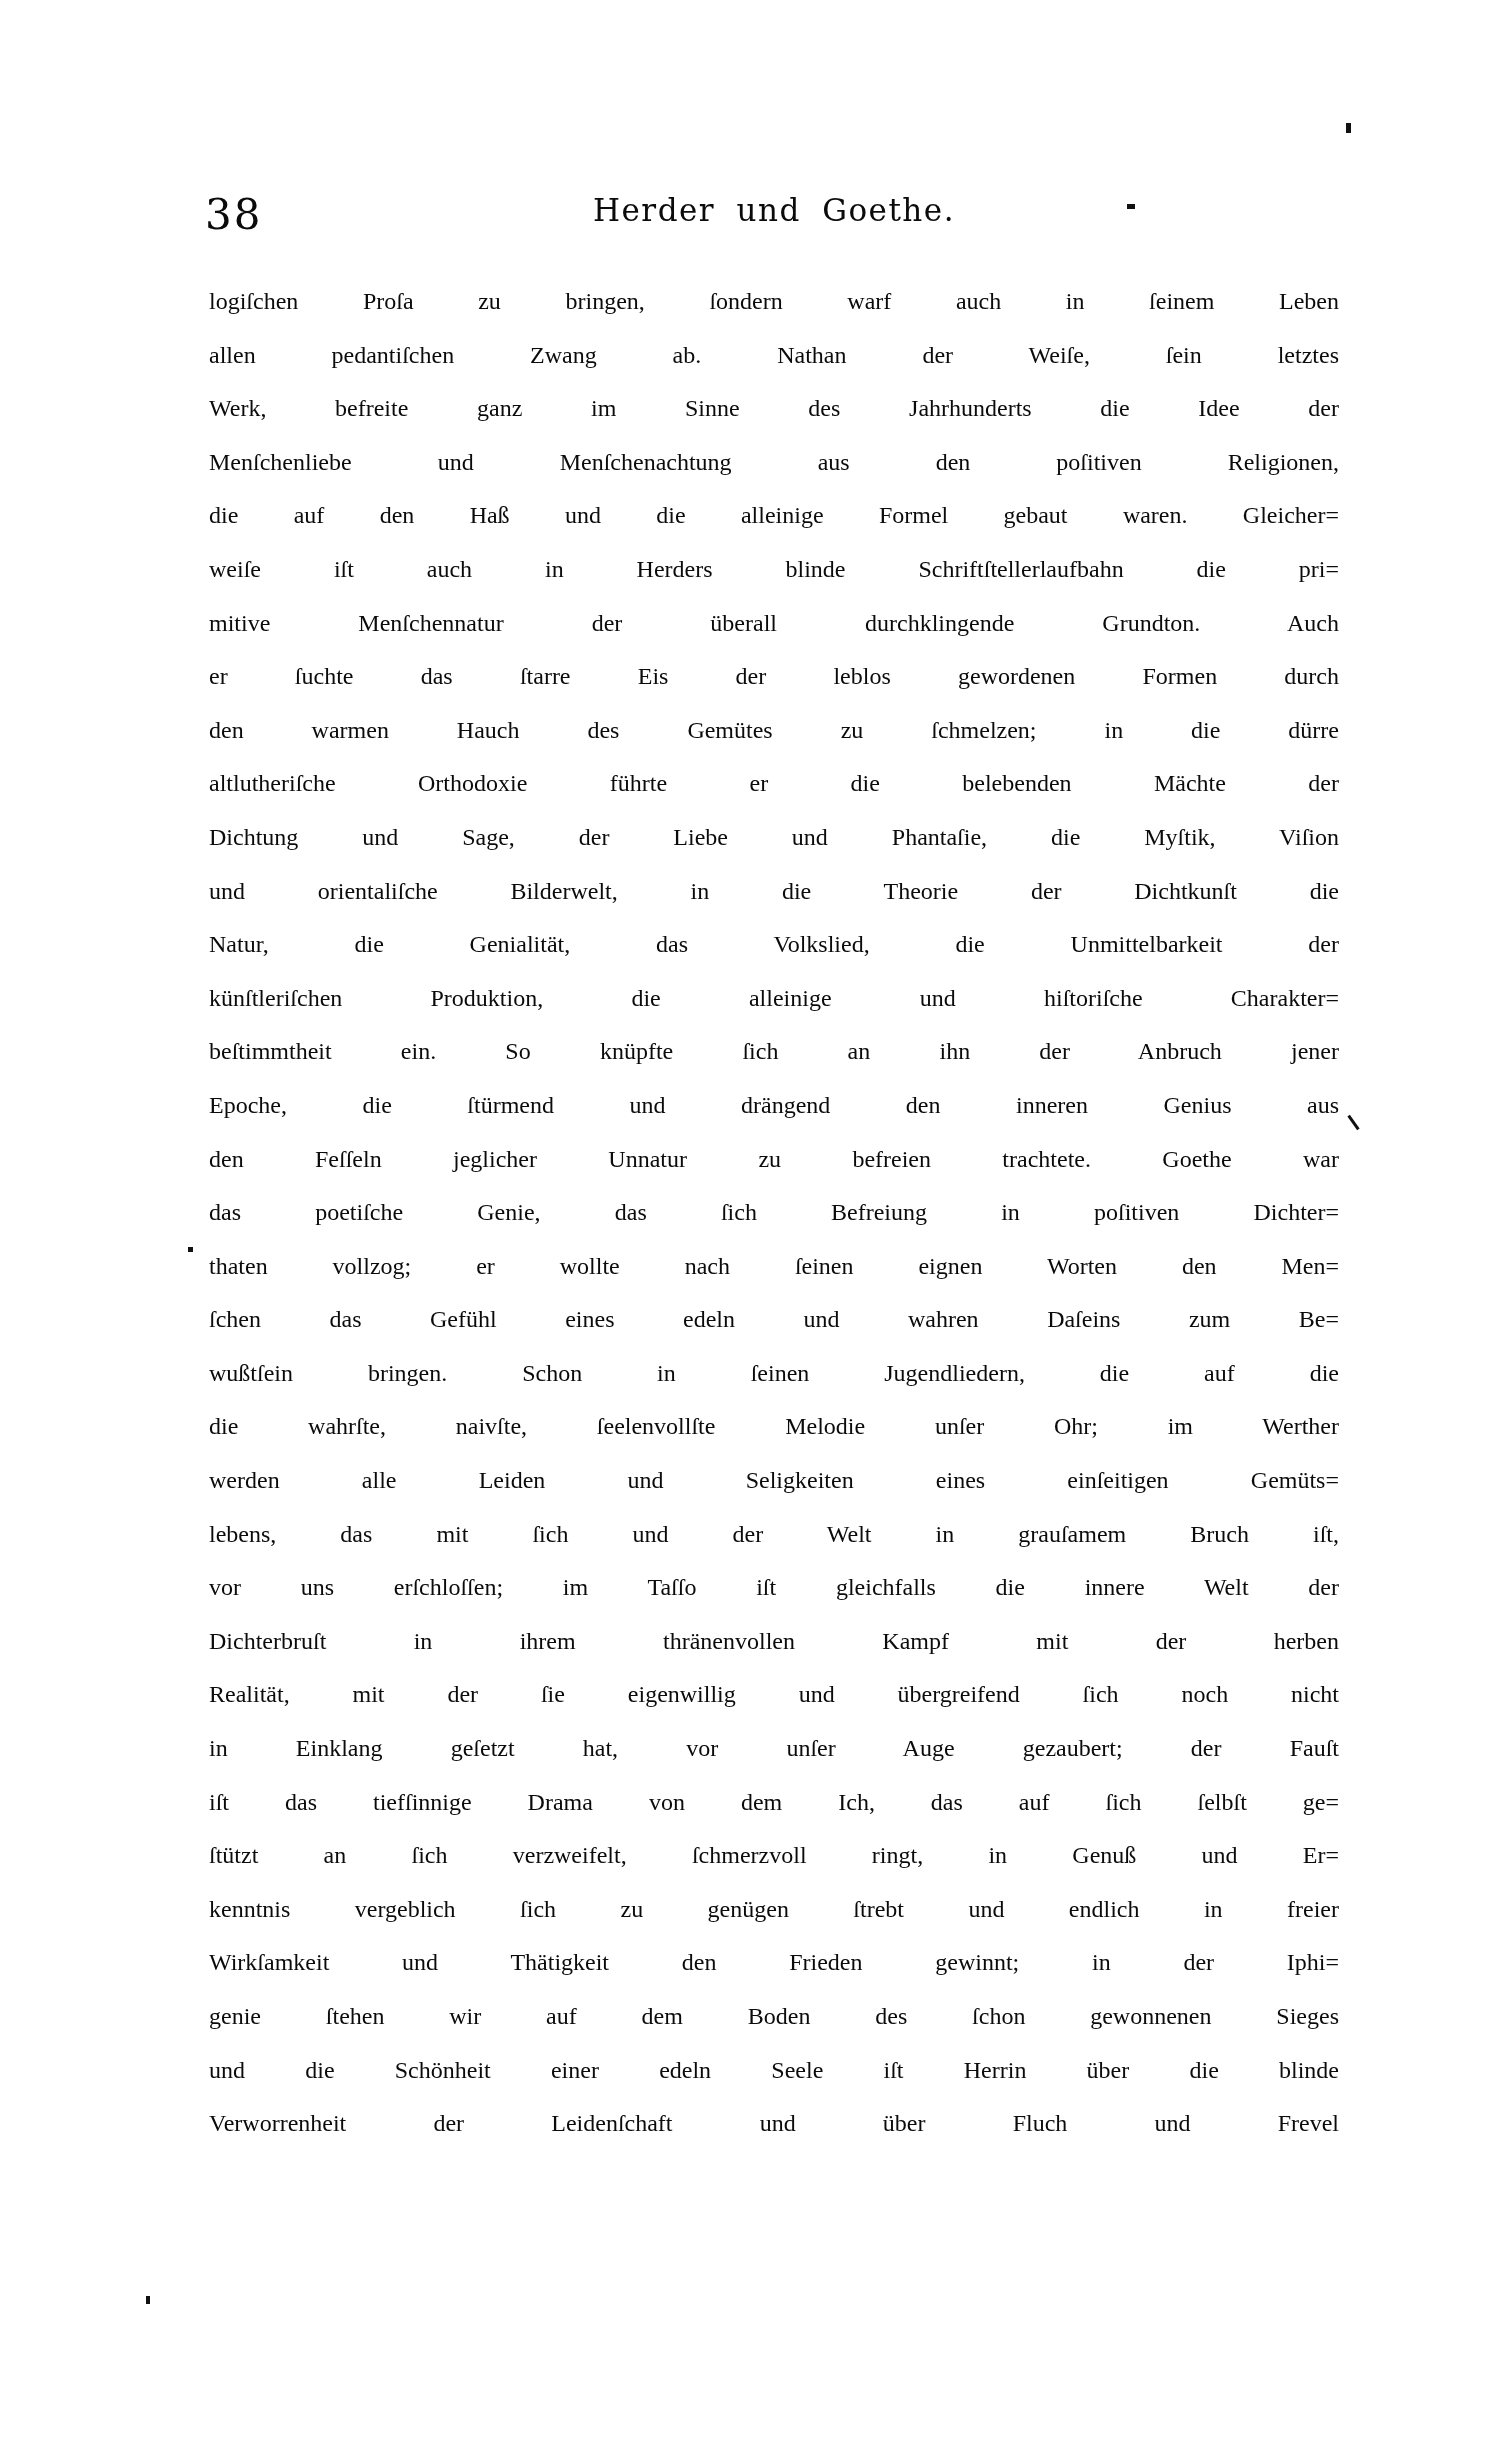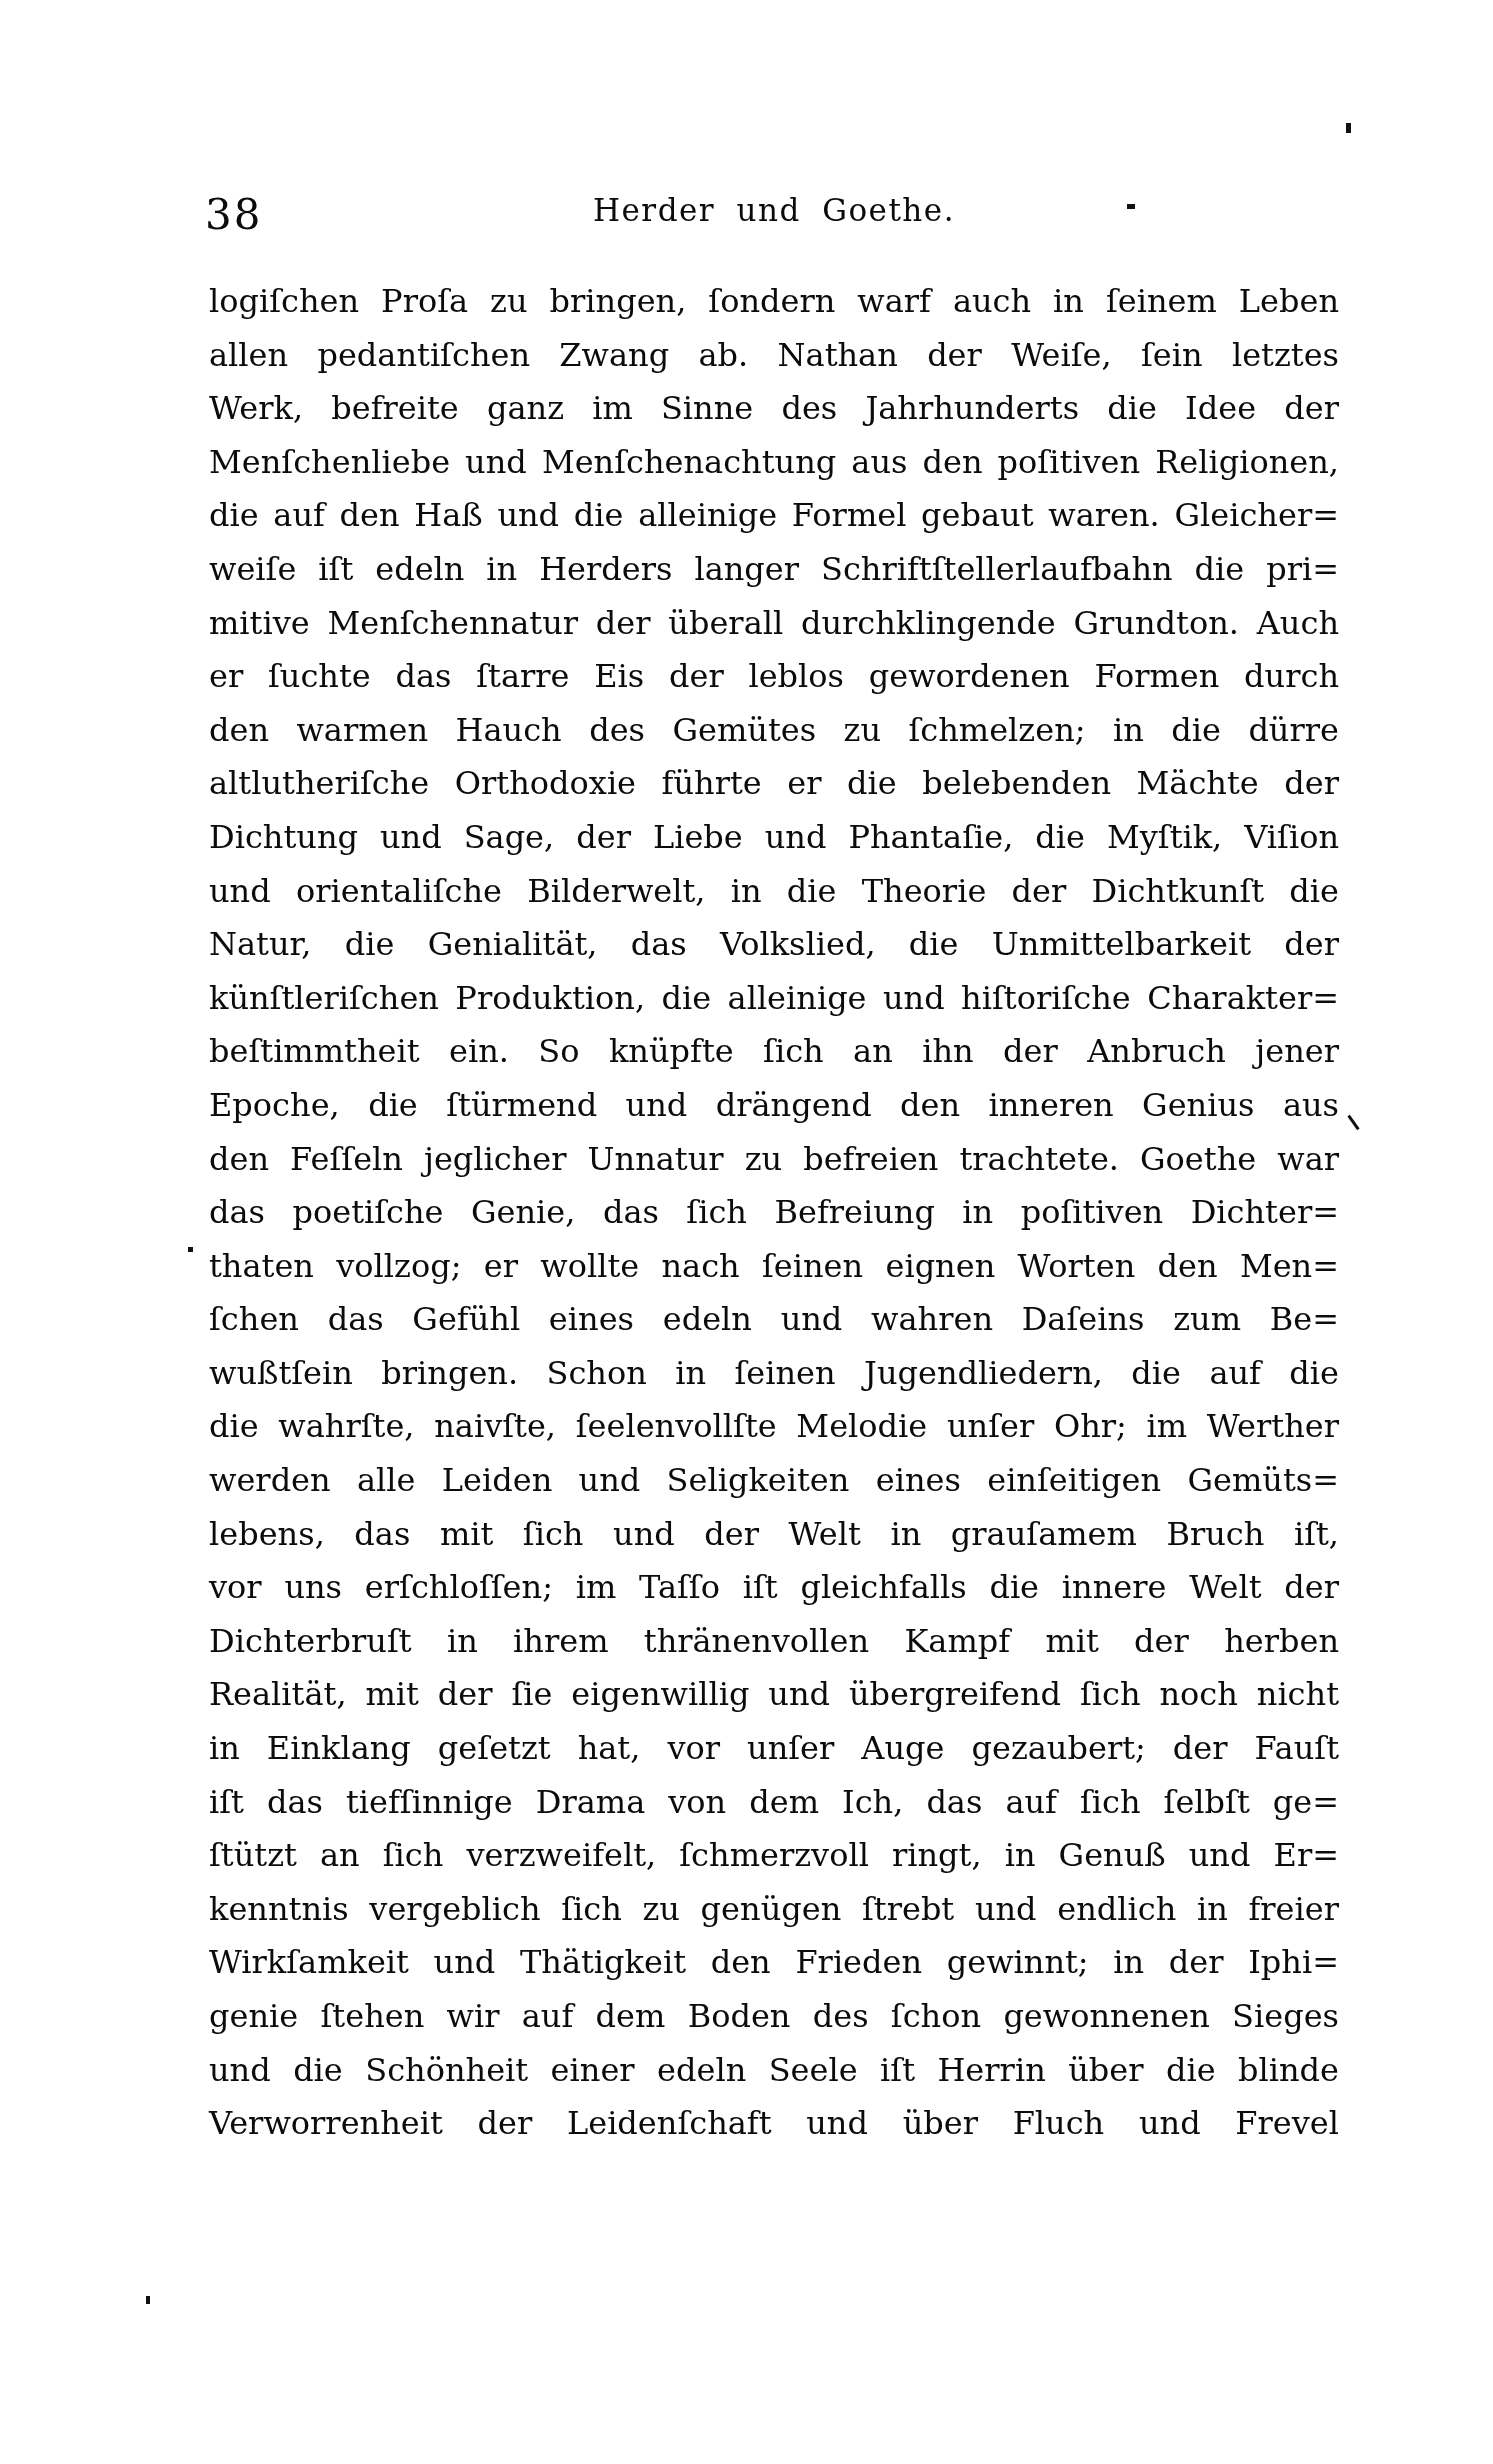--- a/index.html
+++ b/index.html
@@ -34,22 +34,23 @@
     font-size: 31px;
     line-height: 1.2;
     letter-spacing: 1.5px;
     word-spacing: 10px;
   }
   .body-text {
     position: absolute;
     left: 209px;
     top: 247px;
     width: 1130px;
-    font-size: 32px;
+    font-size: 24px;
     line-height: 53.6px;
+    font-family: Liberation Serif, serif;
   }
   .text-line {
     text-align: justify;
     text-align-last: justify;
     height: 53.6px;
     overflow: visible;
   }
   .speck {
     position: absolute;
     background: #111;
@@ -76,21 +77,21 @@
   <div class="page-number">38</div>
 
   <div class="running-head">Herder und Goethe.</div>
 
   <div class="body-text">
       <div class="text-line">logiſchen Proſa zu bringen, ſondern warf auch in ſeinem Leben</div>
       <div class="text-line">allen pedantiſchen Zwang ab. Nathan der Weiſe, ſein letztes</div>
       <div class="text-line">Werk, befreite ganz im Sinne des Jahrhunderts die Idee der</div>
       <div class="text-line">Menſchenliebe und Menſchenachtung aus den poſitiven Religionen,</div>
       <div class="text-line">die auf den Haß und die alleinige Formel gebaut waren. Gleicher=</div>
-      <div class="text-line">weiſe iſt edeln in Herders langer Schriftſtellerlaufbahn die pri=</div>
+      <div class="text-line">weiſe iſt auch in Herders blinde Schriftſtellerlaufbahn die pri=</div>
       <div class="text-line">mitive Menſchennatur der überall durchklingende Grundton. Auch</div>
       <div class="text-line">er ſuchte das ſtarre Eis der leblos gewordenen Formen durch</div>
       <div class="text-line">den warmen Hauch des Gemütes zu ſchmelzen; in die dürre</div>
       <div class="text-line">altlutheriſche Orthodoxie führte er die belebenden Mächte der</div>
       <div class="text-line">Dichtung und Sage, der Liebe und Phantaſie, die Myſtik, Viſion</div>
       <div class="text-line">und orientaliſche Bilderwelt, in die Theorie der Dichtkunſt die</div>
       <div class="text-line">Natur, die Genialität, das Volkslied, die Unmittelbarkeit der</div>
       <div class="text-line">künſtleriſchen Produktion, die alleinige und hiſtoriſche Charakter=</div>
       <div class="text-line">beſtimmtheit ein. So knüpfte ſich an ihn der Anbruch jener</div>
       <div class="text-line">Epoche, die ſtürmend und drängend den inneren Genius aus</div>

